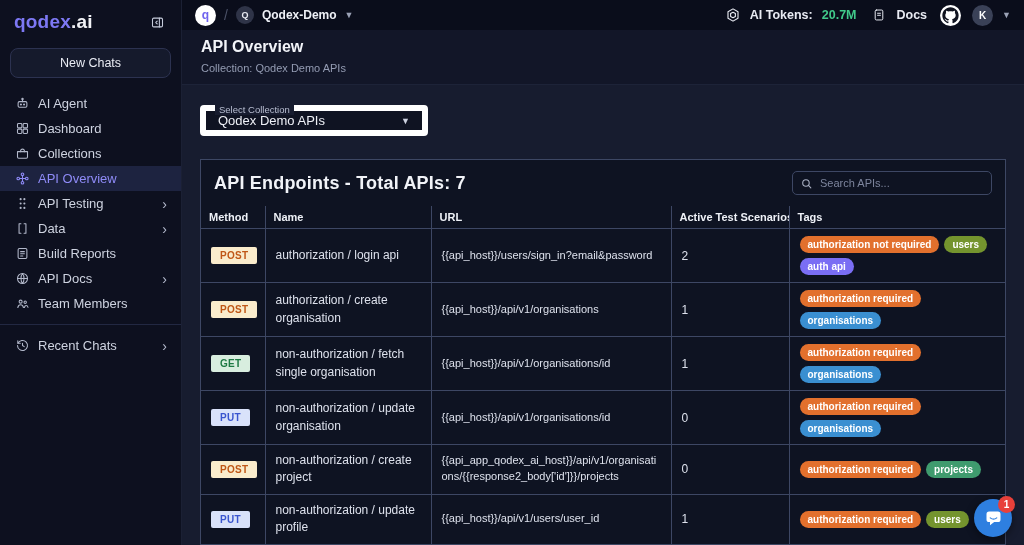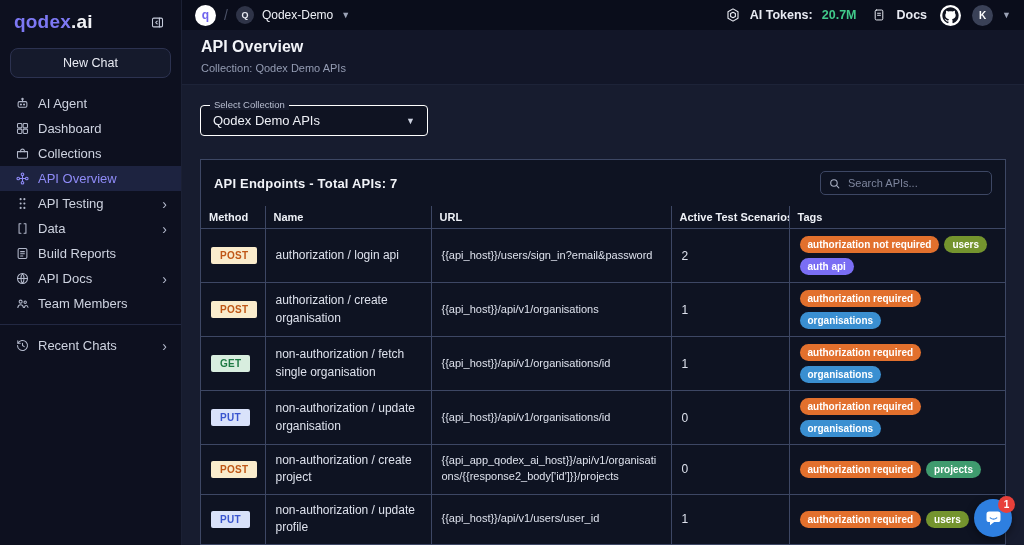--- a/index.html
+++ b/index.html
@@ -45,52 +45,52 @@
 
   .topbar {
     height:30px; flex-shrink:0; background:#0a0d1b;
     display:flex; align-items:center; padding:0 13px; gap:8px;
   }
   .tb-left { display:flex; align-items:center; gap:8px; }
   .circle { border-radius:50%; display:flex; align-items:center; justify-content:center; }
   .ws-circle { width:21px; height:21px; background:#ffffff; color:#6f63ee; font-size:12px; font-weight:700; }
   .tb-sep { color:#4c5268; font-size:14px; }
   .proj-avatar { width:18px; height:18px; background:#2f3448; color:#e8eaf2; font-size:9px; font-weight:700; }
-  .proj-name { font-size:12px; font-weight:400; color:#eef0f6; }
+  .proj-name { font-size:12px; font-weight:700; color:#eef0f6; }
   .chev { color:#9ba2b6; font-size:9px; }
   .tb-right { margin-left:auto; display:flex; align-items:center; gap:9px; }
   .tb-icon { width:16px; height:16px; color:#e8eaf2; display:flex; align-items:center; }
   .tokens-label { font-size:12.5px; color:#e8eaf2; font-weight:600; }
   .tokens-value { font-size:12.5px; font-weight:700; }
   .docs-label { font-size:12.5px; color:#e8eaf2; font-weight:600; }
   .gh-circle { width:21px; height:21px; background:#ffffff; }
   .avatar { width:21px; height:21px; background:#3a4157; color:#fff; font-size:10px; font-weight:700; }
 
   .page-header { background:#121628; padding:8px 19px 10px; border-bottom:1px solid #1d2338; }
   .ph-title { font-size:16px; font-weight:700; color:#f2f4f9; }
   .ph-sub { font-size:11px; color:#949cb3; margin-top:6px; }
 
   .content { flex:1; padding:20px 18px; }
 
   .select-field {
     position:relative; width:228px; height:31px;
-    background:#0f1322; border:1px solid #ffffff; border-radius:4px;
+    background:#0f1322; border:6px solid #ffffff; border-radius:4px;
     display:flex; align-items:center; padding:0 12px; cursor:pointer;
   }
   .select-label {
     position:absolute; top:-7px; left:9px;
     background:#171c2f; padding:0 4px; font-size:9.5px; color:#b9bfd2; line-height:11px;
   }
   .select-value { font-size:13px; color:#eef0f6; font-weight:500; }
   .select-caret { margin-left:auto; color:#cdd2e0; font-size:9px; }
 
   .panel { margin-top:23px; border:1px solid #3d4764; background:#0e1322; }
   .panel-head { display:flex; align-items:center; justify-content:space-between; padding:11px 13px; }
-  .panel-title { font-size:13px; font-weight:700; color:#f1f3f8; letter-spacing:.2px; }
-  .search-box { position:relative; width:172px; }
+  .panel-title { font-size:18px; font-weight:700; color:#f1f3f8; letter-spacing:.2px; }
+  .search-box { position:relative; width:200px; }
   .search-input {
     width:100%; height:24px; background:#0e1322; border:1px solid #3d4764; border-radius:5px;
     color:#dfe3ee; font-size:11px; padding:0 8px 0 27px; outline:none; font-family:inherit;
   }
   .search-input::placeholder { color:#7d859d; }
   .search-icon { position:absolute; left:8px; top:5px; width:13px; height:13px; color:#aab1c4; }
 
   table.endpoints { width:100%; border-collapse:collapse; border-style:hidden; table-layout:fixed; }
   .endpoints th {
     text-align:left; font-size:11px; font-weight:700; color:#eef1f7;
@@ -126,21 +126,21 @@
         <span class="brand">qodex</span><span class="suffix">.ai</span>
       </div>
       <span class="collapse-btn">
           <svg viewBox="0 0 24 24" width="15" height="15" fill="none" stroke="currentColor" stroke-width="1.7" stroke-linecap="round" stroke-linejoin="round">
             <rect x="4" y="5" width="16" height="14" rx="2"></rect>
             <path d="M15 5v14"></path>
             <path d="M11.5 9.8 9.3 12l2.2 2.2"></path>
           </svg>
         </span>
     </div>
-    <button class="new-chat">New Chat</button>
+    <button class="new-chat">New Chats</button>
     <nav class="nav">
         <div class="nav-item">
     <span class="nav-icon">
             <svg viewBox="0 0 24 24" width="15" height="15" fill="none" stroke="currentColor" stroke-width="1.7" stroke-linecap="round" stroke-linejoin="round">
               <rect x="5" y="9" width="14" height="9" rx="2"></rect>
               <circle cx="9.5" cy="13.5" r="0.8" fill="currentColor"></circle>
               <circle cx="14.5" cy="13.5" r="0.8" fill="currentColor"></circle>
               <path d="M12 9V6"></path>
               <circle cx="12" cy="4.7" r="1.1"></circle>
             </svg>

